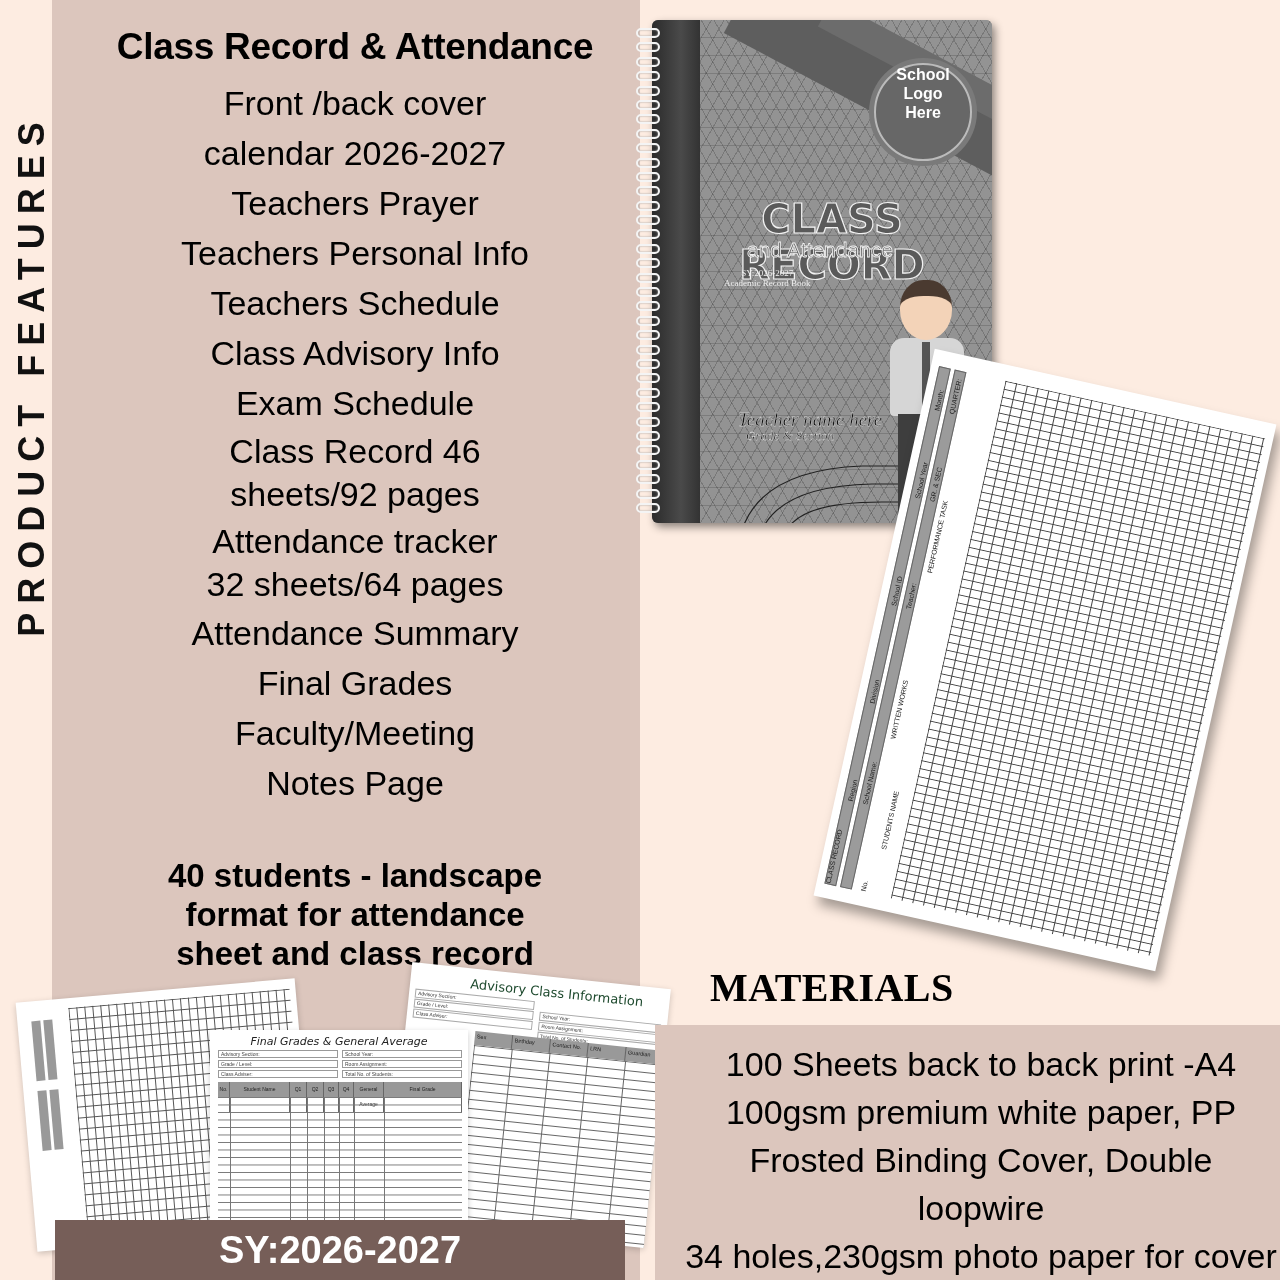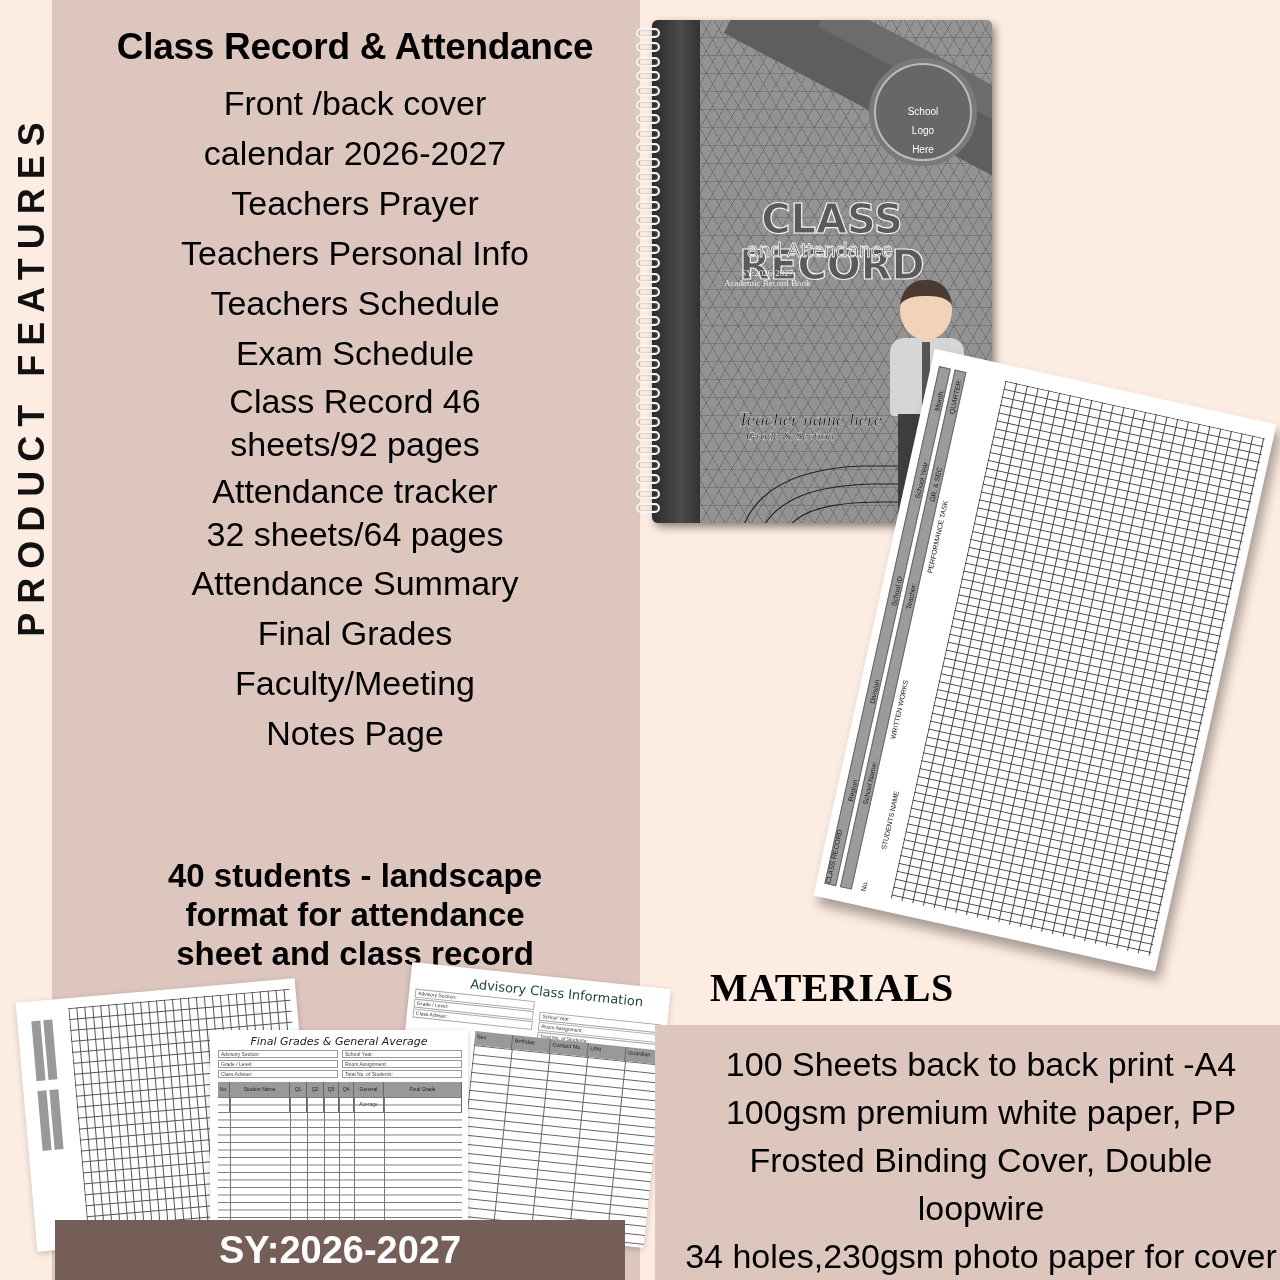--- a/index.html
+++ b/index.html
@@ -63,21 +63,21 @@
   .nb-spine { position: absolute; left: 0; top: 0; width: 48px; height: 100%; background: linear-gradient(90deg, #2b2b2b, #4a4a4a 60%, #333); }
   .nb-pattern { position: absolute; left: 48px; top: 0; right: 0; bottom: 0;
     background-color: #939393;
     background-image:
       repeating-linear-gradient(60deg, transparent 0 10px, rgba(70,70,70,0.35) 10px 11px),
       repeating-linear-gradient(-60deg, transparent 0 10px, rgba(70,70,70,0.35) 10px 11px),
       repeating-linear-gradient(0deg, transparent 0 17px, rgba(70,70,70,0.3) 17px 18px);
   }
   .nb-band1 { position: absolute; left: 100px; top: -40px; width: 420px; height: 60px; background: #5e5e5e; transform: rotate(28deg); transform-origin: left top; }
   .nb-band2 { position: absolute; left: 180px; top: -20px; width: 320px; height: 30px; background: #6c6c6c; transform: rotate(28deg); transform-origin: left top; }
-  .nb-logo { position: absolute; left: 222px; top: 43px; width: 98px; height: 98px; border-radius: 50%; background: #676767; border: 2px solid #bbb; box-shadow: 0 0 0 5px #7a7a7a; display: flex; align-items: flex-end; justify-content: center; text-align: center; color: #fff; font-weight: normal; font-size: 10px; line-height: 19px; }
+  .nb-logo { position: absolute; left: 222px; top: 43px; width: 98px; height: 98px; border-radius: 50%; background: #676767; border: 2px solid #bbb; box-shadow: 0 0 0 5px #7a7a7a; display: flex; align-items: flex-start; justify-content: center; text-align: center; color: #fff; font-weight: bold; font-size: 16px; line-height: 19px; }
   .nb-title { position: absolute; left: 20px; top: 176px; width: 320px; text-align: center; font-weight: bold; font-size: 40px; color: #5a5a5a; letter-spacing: 0; -webkit-text-stroke: 1.2px #f2f2f2; font-family: "DejaVu Sans", sans-serif; }
   .nb-sub { position: absolute; left: 95px; top: 218px; font-size: 21px; color: #6a6a6a; -webkit-text-stroke: 0.8px #f2f2f2; font-family: Liberation Sans, sans-serif; }
   .nb-sy { position: absolute; left: 72px; top: 248px; font-size: 9px; line-height: 10px; color: #eee; font-family: "Liberation Serif", serif; text-align: center; }
   .nb-teacher { position: absolute; left: 86px; top: 392px; font-family: "Liberation Serif", serif; font-style: italic; color: #111; -webkit-text-stroke: 0.3px #eee; }
   .nb-teacher .n { font-size: 19px; line-height: 16px; text-align: right; }
   .nb-teacher .g { font-size: 13px; padding-left: 8px; }
   .nb-arcs { position: absolute; left: 90px; top: 430px; width: 260px; height: 80px; }
   .nb-person { position: absolute; left: 238px; top: 260px; width: 80px; height: 243px; }
   .head { position: absolute; left: 10px; top: 0; width: 52px; height: 60px; border-radius: 45% 45% 50% 50%; background: #f3d3b8; border-top: 16px solid #4a3a30; }
   .shirt { position: absolute; left: 0; top: 58px; width: 74px; height: 78px; background: #d6d6d6; border-radius: 14px 14px 4px 4px; }
@@ -112,20 +112,21 @@
 </div>
 
 <div class="features">
   <div class="feat-title">Class Record &amp; Attendance</div>
   <div class="feat-list">
     <div class="feat-item">Front /back cover</div>
     <div class="feat-item">calendar 2026-2027</div>
     <div class="feat-item">Teachers Prayer</div>
     <div class="feat-item">Teachers Personal Info</div>
     <div class="feat-item">Teachers Schedule</div>
+    <div class="feat-item">Class Advisory Info</div>
     <div class="feat-item">Exam Schedule</div>
     <div class="feat-item two">
       <div>Class Record 46</div>
       <div>sheets/92 pages</div>
     </div>
     <div class="feat-item two">
       <div>Attendance tracker</div>
       <div>32 sheets/64 pages</div>
     </div>
     <div class="feat-item">Attendance Summary</div>

